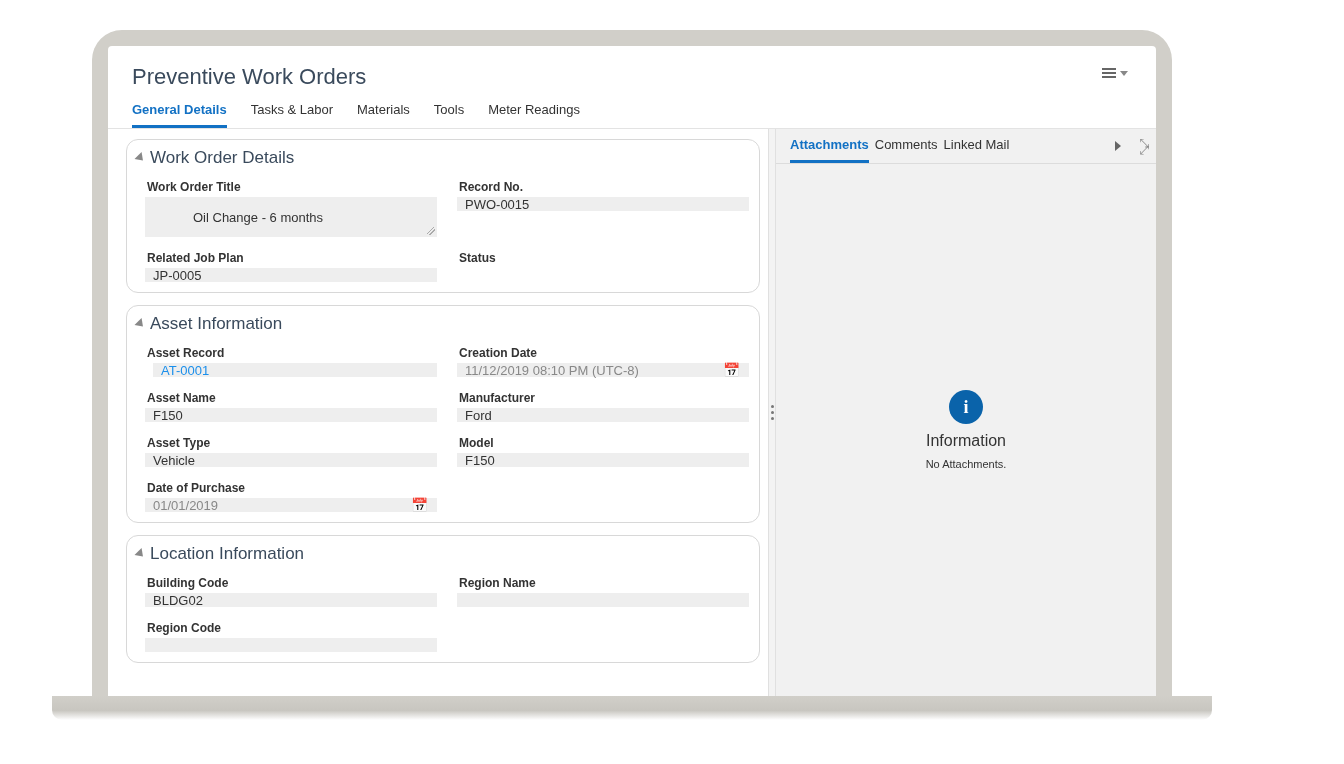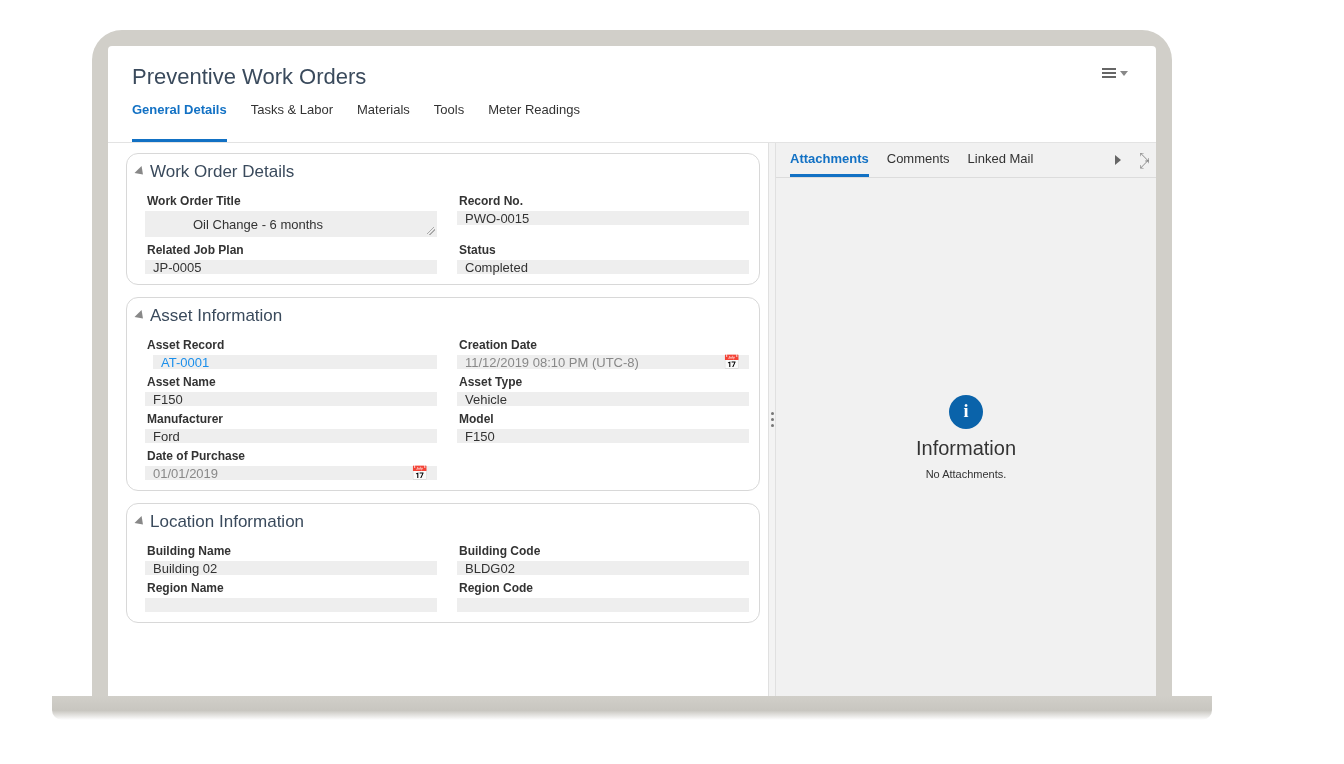--- a/index.html
+++ b/index.html
@@ -72,21 +72,21 @@
     }
     .main-tabs {
       display: flex;
       gap: 24px;
       padding: 12px 24px 0 24px;
       border-bottom: 1px solid #e3e3e3;
     }
     .main-tab {
       font-size: 13px;
       color: #333;
-      padding-bottom: 22px;
+      padding-bottom: 8px;
       cursor: pointer;
       border-bottom: 3px solid transparent;
     }
     .main-tab.active {
       color: #1271c4;
       font-weight: 600;
       border-bottom-color: #1271c4;
     }
     .content-split {
       flex: 1;
@@ -121,21 +121,21 @@
       border-left: 7px solid #888;
       border-top: 5px solid transparent;
       border-bottom: 5px solid transparent;
       transform: rotate(45deg);
       margin-right: 6px;
     }
     .section-body {
       display: flex;
       flex-wrap: wrap;
       padding: 0 10px 10px 18px;
-      gap: 0 20px;
+      gap: 8px 20px;
     }
     .field {
       flex: 0 0 calc(50% - 10px);
       display: flex;
       flex-direction: column;
     }
     .field-label {
       font-size: 12px;
       color: #333;
       font-weight: 600;
@@ -149,21 +149,21 @@
       color: #333;
       height: 14px;
       display: flex;
       align-items: center;
       justify-content: space-between;
       position: relative;
     }
     .field-value.link { color: #1b8feb; cursor: pointer; margin-left: 8px; }
     .field-value.muted { color: #888; }
     .field-value.textarea {
-      height: 26px;
+      height: 40px;
       padding-left: 48px;
     }
     .resize-handle {
       position: absolute;
       right: 2px;
       bottom: 2px;
       width: 8px;
       height: 8px;
       background:
         linear-gradient(135deg, transparent 40%, #aaa 40%, #aaa 50%, transparent 50%, transparent 60%, #aaa 60%, #aaa 70%, transparent 70%);
@@ -198,21 +198,21 @@
     }
     .right-tabs-row {
       display: flex;
       align-items: center;
       padding: 8px 8px 0 14px;
       border-bottom: 1px solid #dcdcdc;
       gap: 6px;
     }
     .right-tabs {
       display: flex;
-      gap: 18px;
+      gap: 6px;
       flex: 1;
       overflow: hidden;
       align-items: flex-end;
     }
     .right-tab {
       font-size: 13px;
       color: #333;
       padding-bottom: 8px;
       cursor: pointer;
       border-bottom: 3px solid transparent;
@@ -253,21 +253,21 @@
       background: #0a63aa;
       border-radius: 50%;
       color: #fff;
       display: flex;
       align-items: center;
       justify-content: center;
       font-size: 18px;
       font-weight: 700;
       font-family: Georgia, serif;
     }
-    .info-title { font-size: 20px; color: #333; }
+    .info-title { font-size: 16px; color: #333; }
     .info-sub { font-size: 11px; color: #333; }
   </style>
 </head>
 <body>
 
 <div>
 <div class="device-frame">
   <div class="screen">
 
     <div class="header">
@@ -310,21 +310,20 @@
             <div class="field">
               <div class="field-label">Record No.</div>
               <div class="field-value">PWO-0015</div>
             </div>
             <div class="field">
               <div class="field-label">Related Job Plan</div>
               <div class="field-value">JP-0005</div>
             </div>
             <div class="field">
               <div class="field-label">Status</div>
-              <div class="field-value">Completed</div>
             </div>
           </div>
         </div>
 
         <div class="section-card">
           <div class="section-header">
             <span class="triangle-open"></span>
             <span>Asset Information</span>
           </div>
           <div class="section-body">
@@ -337,26 +336,26 @@
               <div class="field-value muted">
                 <span>11/12/2019 08:10 PM  (UTC-8)</span>
                 <span class="calendar-ic">📅</span>
               </div>
             </div>
             <div class="field">
               <div class="field-label">Asset Name</div>
               <div class="field-value">F150</div>
             </div>
             <div class="field">
+              <div class="field-label">Manufacturer</div>
+              <div class="field-value">Ford</div>
+            </div>
+            <div class="field">
               <div class="field-label">Asset Type</div>
               <div class="field-value">Vehicle</div>
-            </div>
-            <div class="field">
-              <div class="field-label">Manufacturer</div>
-              <div class="field-value">Ford</div>
             </div>
             <div class="field">
               <div class="field-label">Model</div>
               <div class="field-value">F150</div>
             </div>
             <div class="field">
               <div class="field-label">Date of Purchase</div>
               <div class="field-value muted">
                 <span>01/01/2019</span>
                 <span class="calendar-ic">📅</span>
@@ -364,24 +363,20 @@
             </div>
           </div>
         </div>
 
         <div class="section-card">
           <div class="section-header">
             <span class="triangle-open"></span>
             <span>Location Information</span>
           </div>
           <div class="section-body">
-            <div class="field">
-              <div class="field-label">Building Name</div>
-              <div class="field-value">Building 02</div>
-            </div>
             <div class="field">
               <div class="field-label">Building Code</div>
               <div class="field-value">BLDG02</div>
             </div>
             <div class="field">
               <div class="field-label">Region Name</div>
               <div class="field-value"></div>
             </div>
             <div class="field">
               <div class="field-label">Region Code</div>

